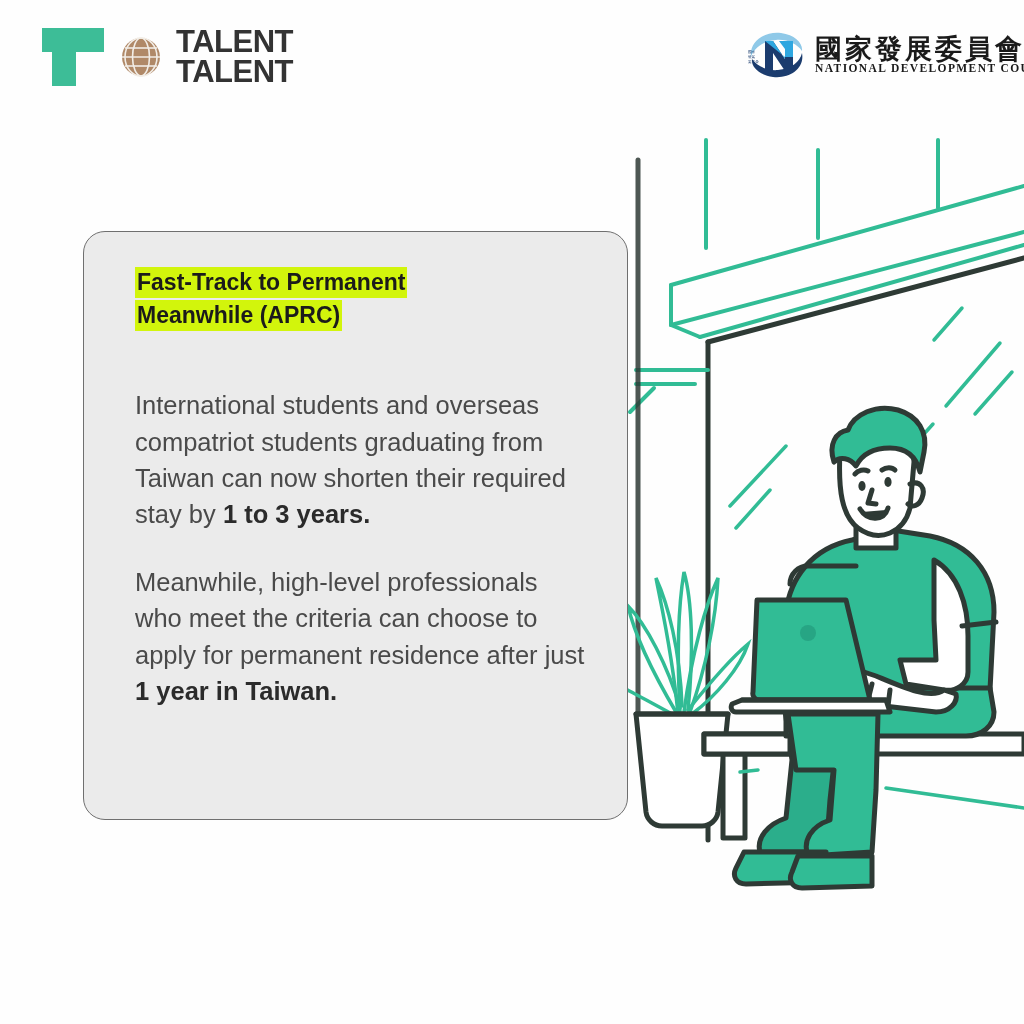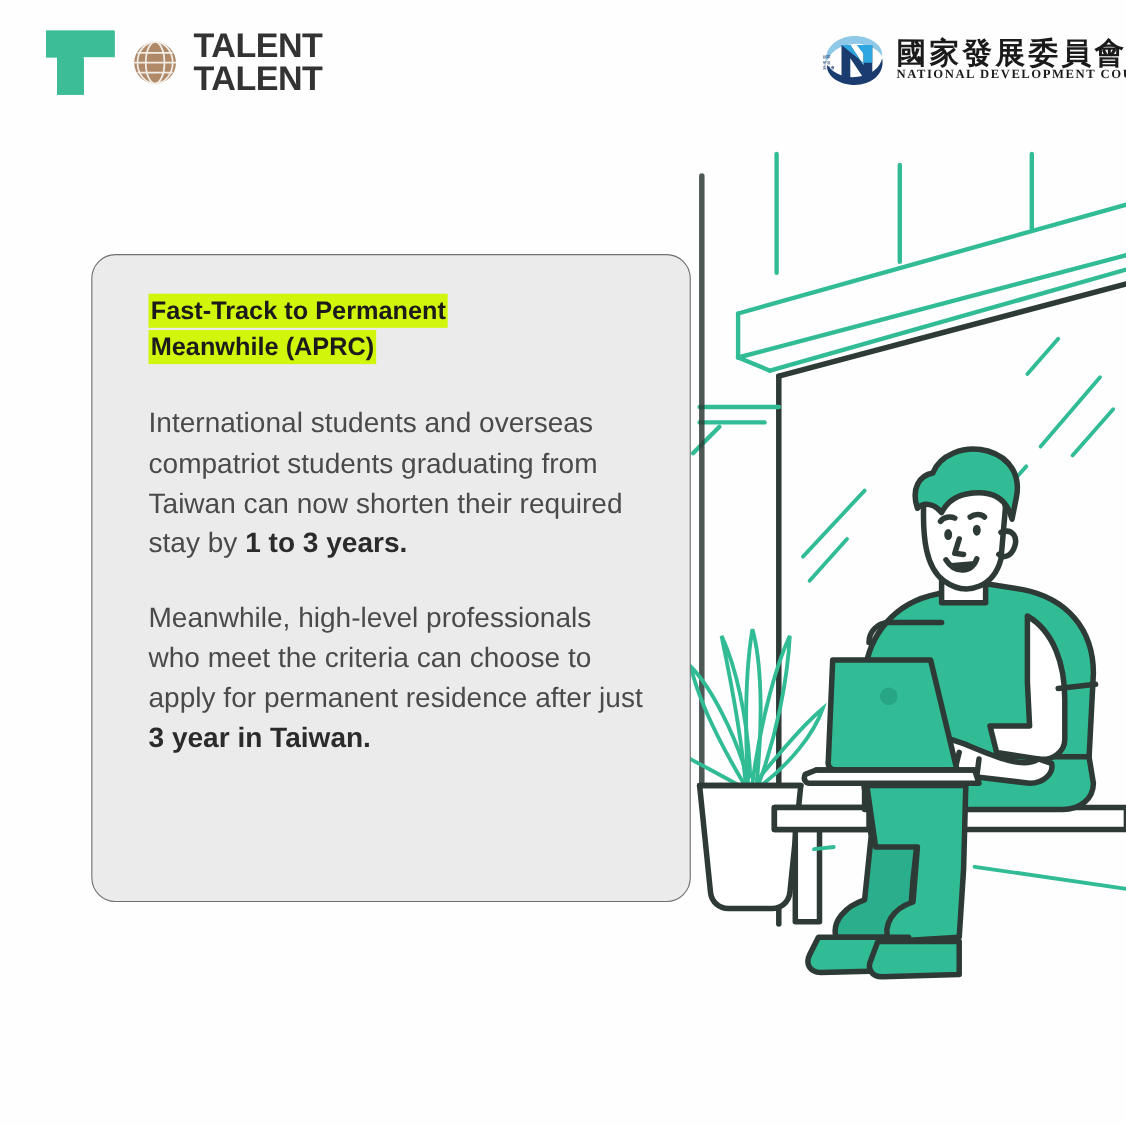--- a/index.html
+++ b/index.html
@@ -62,21 +62,21 @@
     color:#1b1b1b;line-height:1.42;
     margin:0 0 2px 0;
   }
   .card-title .hl{
     background:#D2F50C;
     padding:2px 2px 3px 2px;
     box-decoration-break:clone;
     -webkit-box-decoration-break:clone;
   }
   .card-body{
-    margin-top:36px;
+    margin-top:56px;
     font-size:25.5px;
     line-height:1.42;
     color:#4a4a4a;
     font-weight:400;
   }
   .card-body p{margin:0;}
   .card-body p + p{margin-top:32px;}
   .card-body b{color:#2b2b2b;font-weight:bold;}
 </style>
 </head>
@@ -244,17 +244,17 @@
     </div>
   </div>
 
   <div class="card">
     <h1 class="card-title">
       <span class="hl">Fast-Track to Permanent</span><br>
       <span class="hl">Meanwhile (APRC)</span>
     </h1>
     <div class="card-body">
       <p><span>International students and overseas compatriot students graduating from Taiwan can now shorten their required stay by </span><b>1 to 3 years.</b></p>
-      <p><span>Meanwhile, high-level professionals who meet the criteria can choose to apply for permanent residence after just </span><b>3 year in Taiwan.</b></p>
+      <p><span>Meanwhile, high-level professionals who meet the criteria can choose to apply for permanent residence after just </span><b>1 year in Taiwan.</b></p>
     </div>
   </div>
 
 </div>
 
 </body></html>

